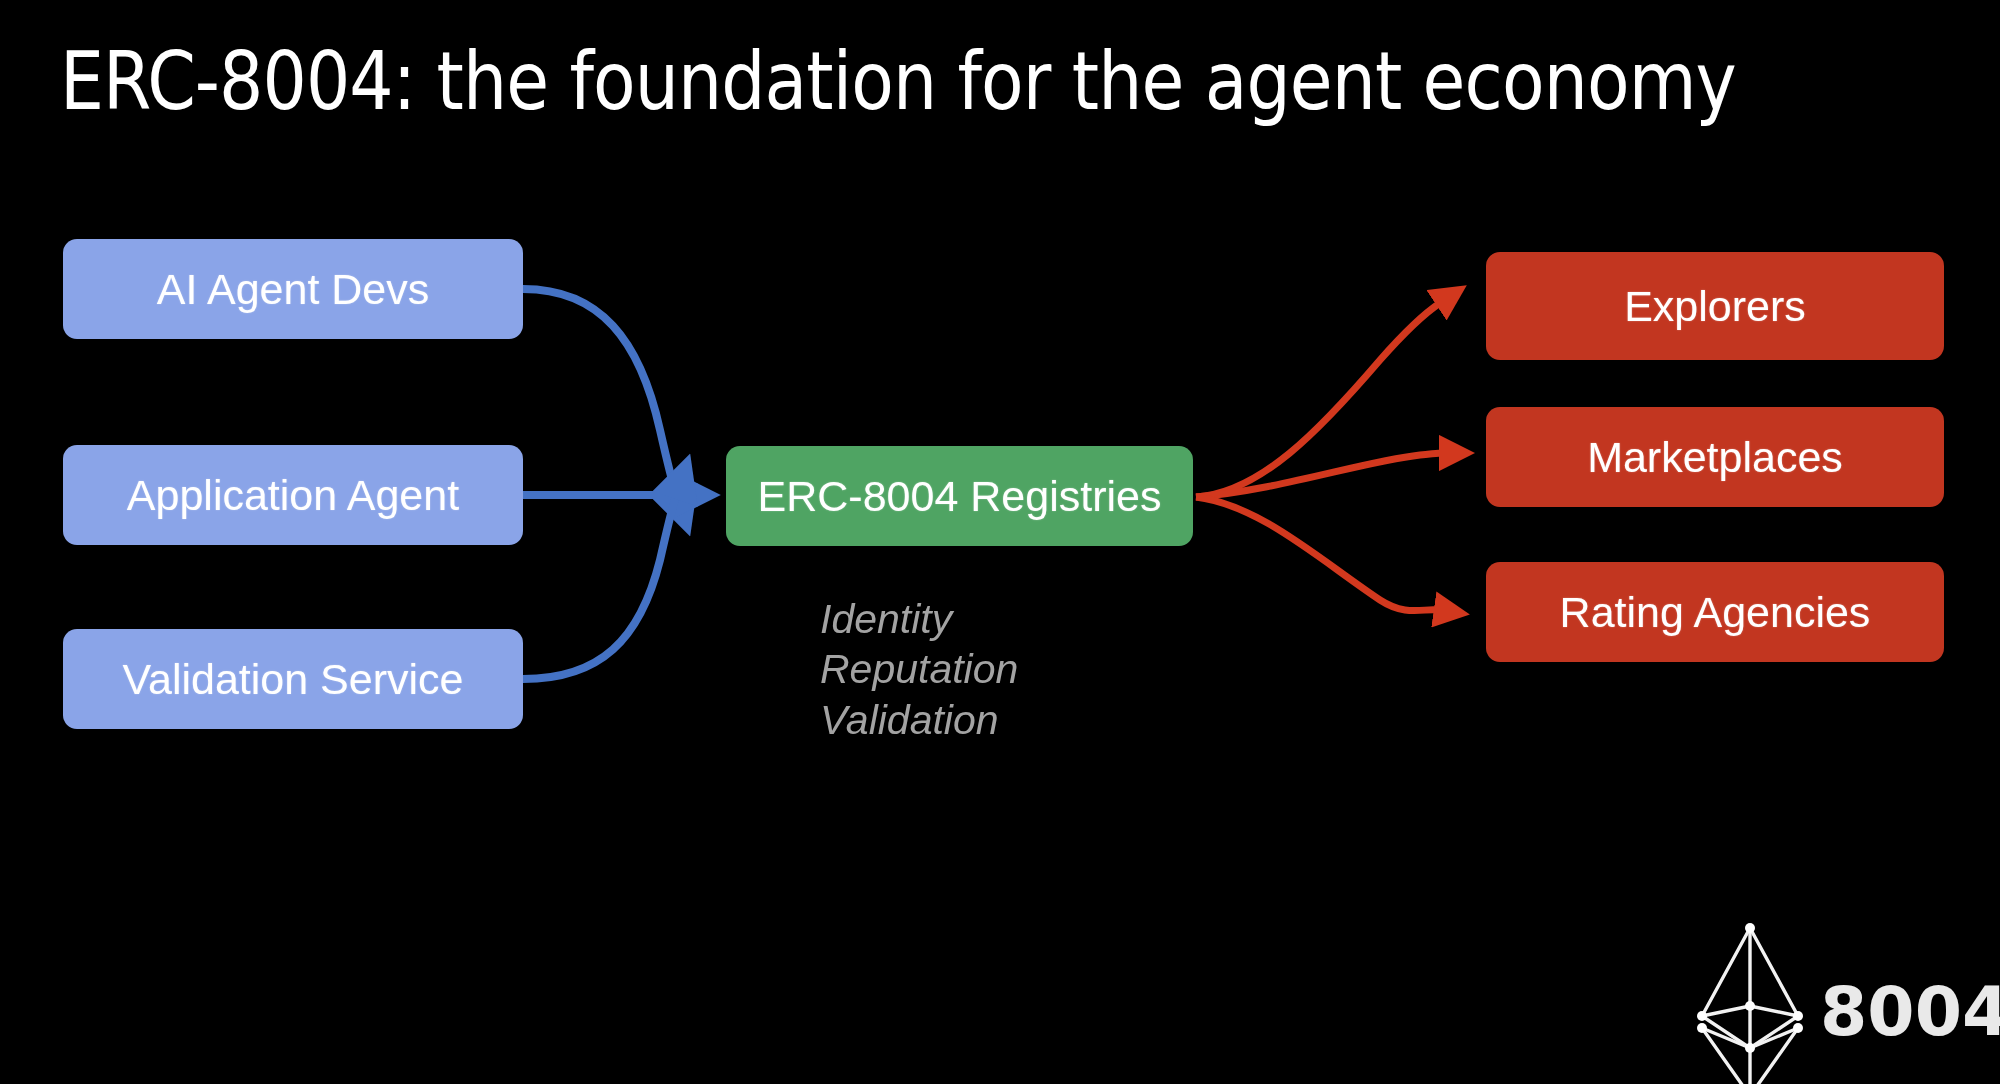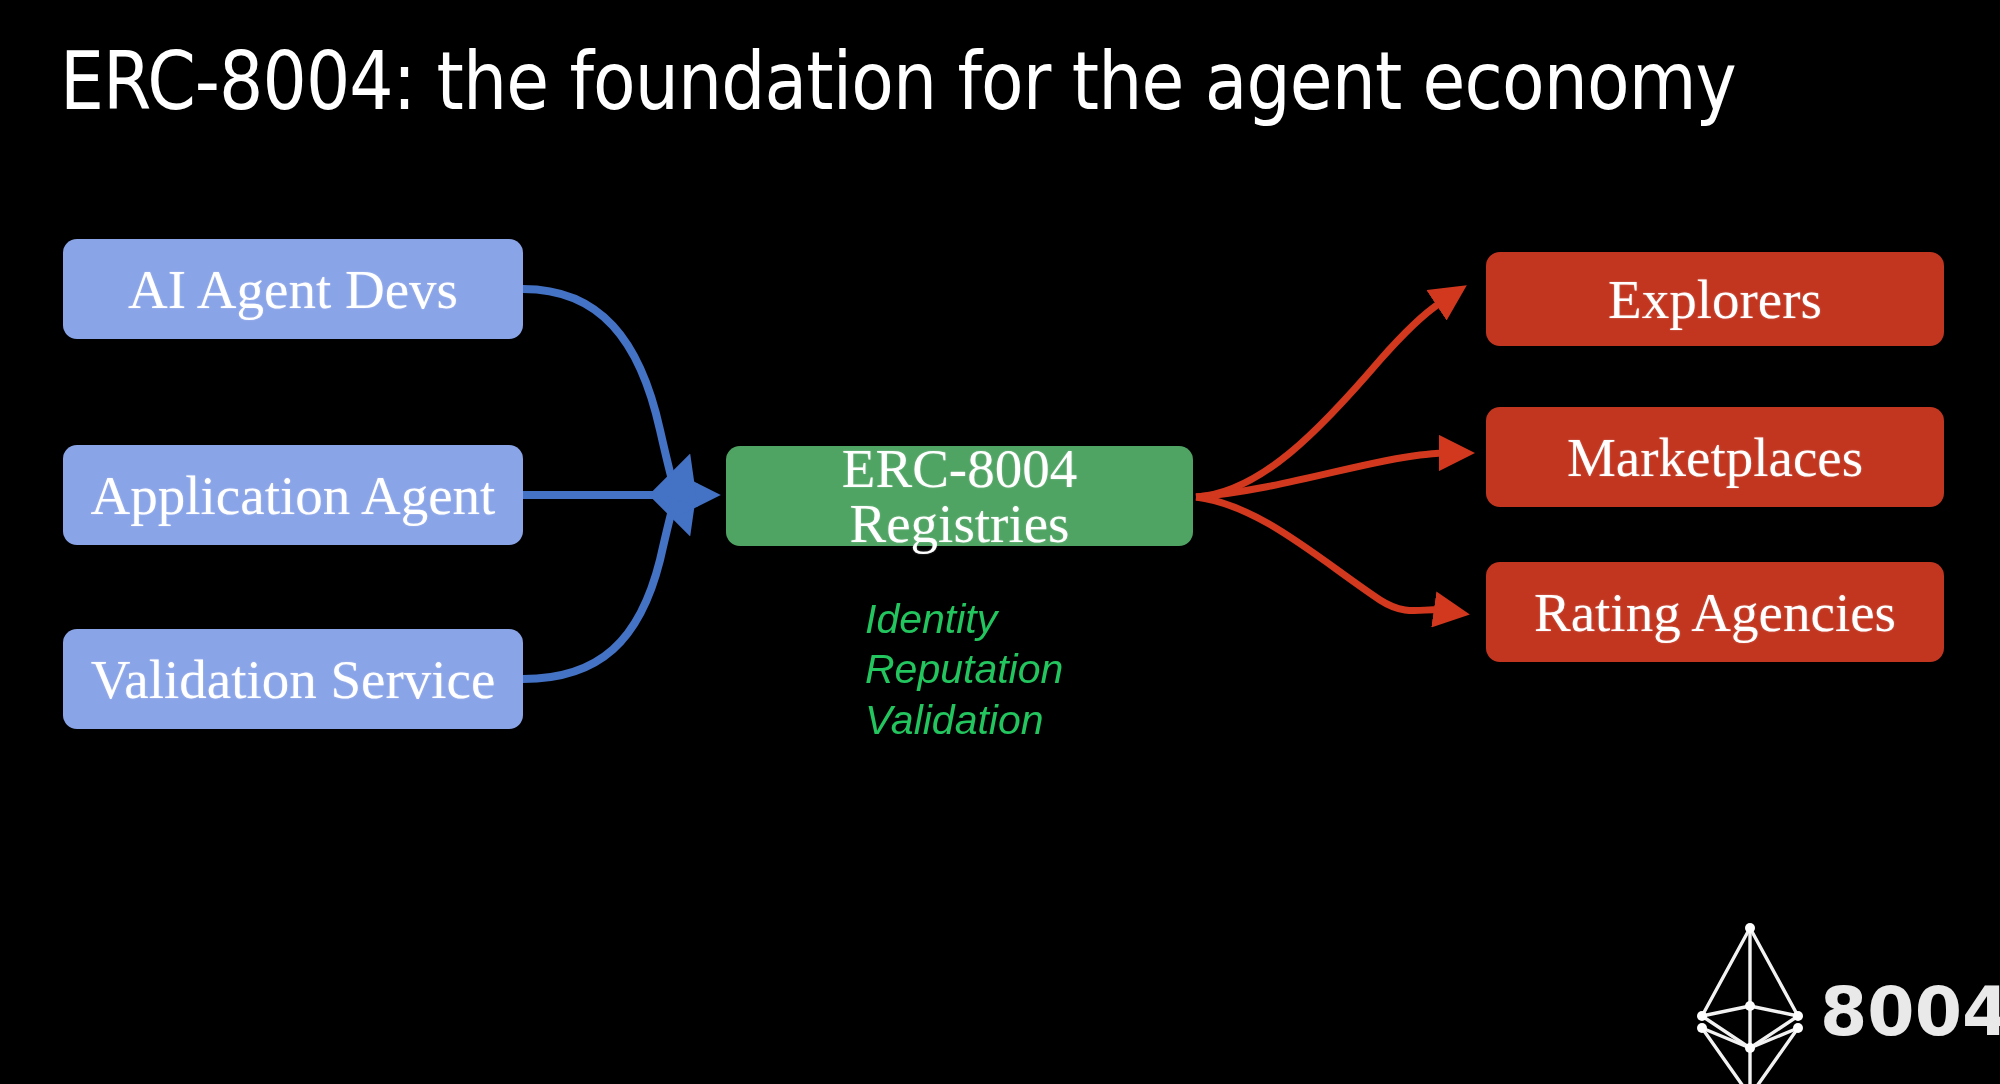--- a/index.html
+++ b/index.html
@@ -31,45 +31,45 @@
     transform-origin: left top;
   }
 
   .node {
     position: absolute;
     display: flex;
     align-items: center;
     justify-content: center;
     border-radius: 14px;
     color: #ffffff;
-    font-family: Liberation Serif, serif;
-    font-size: 55px;
+    font-family: Liberation Sans, sans-serif;
+    font-size: 43px;
     font-weight: 400;
     line-height: 1;
     text-align: center;
     box-sizing: border-box;
     text-shadow: 0 0 2px rgba(255,255,255,0.35);
   }
   .node-blue { background: #8AA4E8; }
   .node-green { background: #4FA463; justify-content: center; }
   .node-red { background: #C23620; }
 
   #node-ai-agent-devs   { left: 63px;  top: 239px; width: 460px; height: 100px; }
   #node-application-devs{ left: 63px;  top: 445px; width: 460px; height: 100px; }
   #node-validation-service{ left: 63px; top: 629px; width: 460px; height: 100px; }
   #node-registries      { left: 726px; top: 446px; width: 467px; height: 100px; }
-  #node-explorers       { left: 1486px; top: 252px; width: 458px; height: 94px; }
+  #node-explorers       { left: 1486px; top: 252px; width: 458px; height: 108px; }
   #node-marketplaces    { left: 1486px; top: 407px; width: 458px; height: 100px; text-align: right; }
   #node-rating-agencies { left: 1486px; top: 562px; width: 458px; height: 100px; text-align: right; }
 
   #registry-functions {
     position: absolute;
-    left: 865px;
+    left: 820px;
     top: 595px;
-    color: #22c55e;
+    color: #a3a3a3;
     font-family: "Liberation Sans", sans-serif;
     font-style: italic;
     font-size: 41px;
     line-height: 1.18;
     white-space: nowrap;
   }
   #registry-functions div { margin-bottom: 2px; }
 
   #edges {
     position: absolute;

